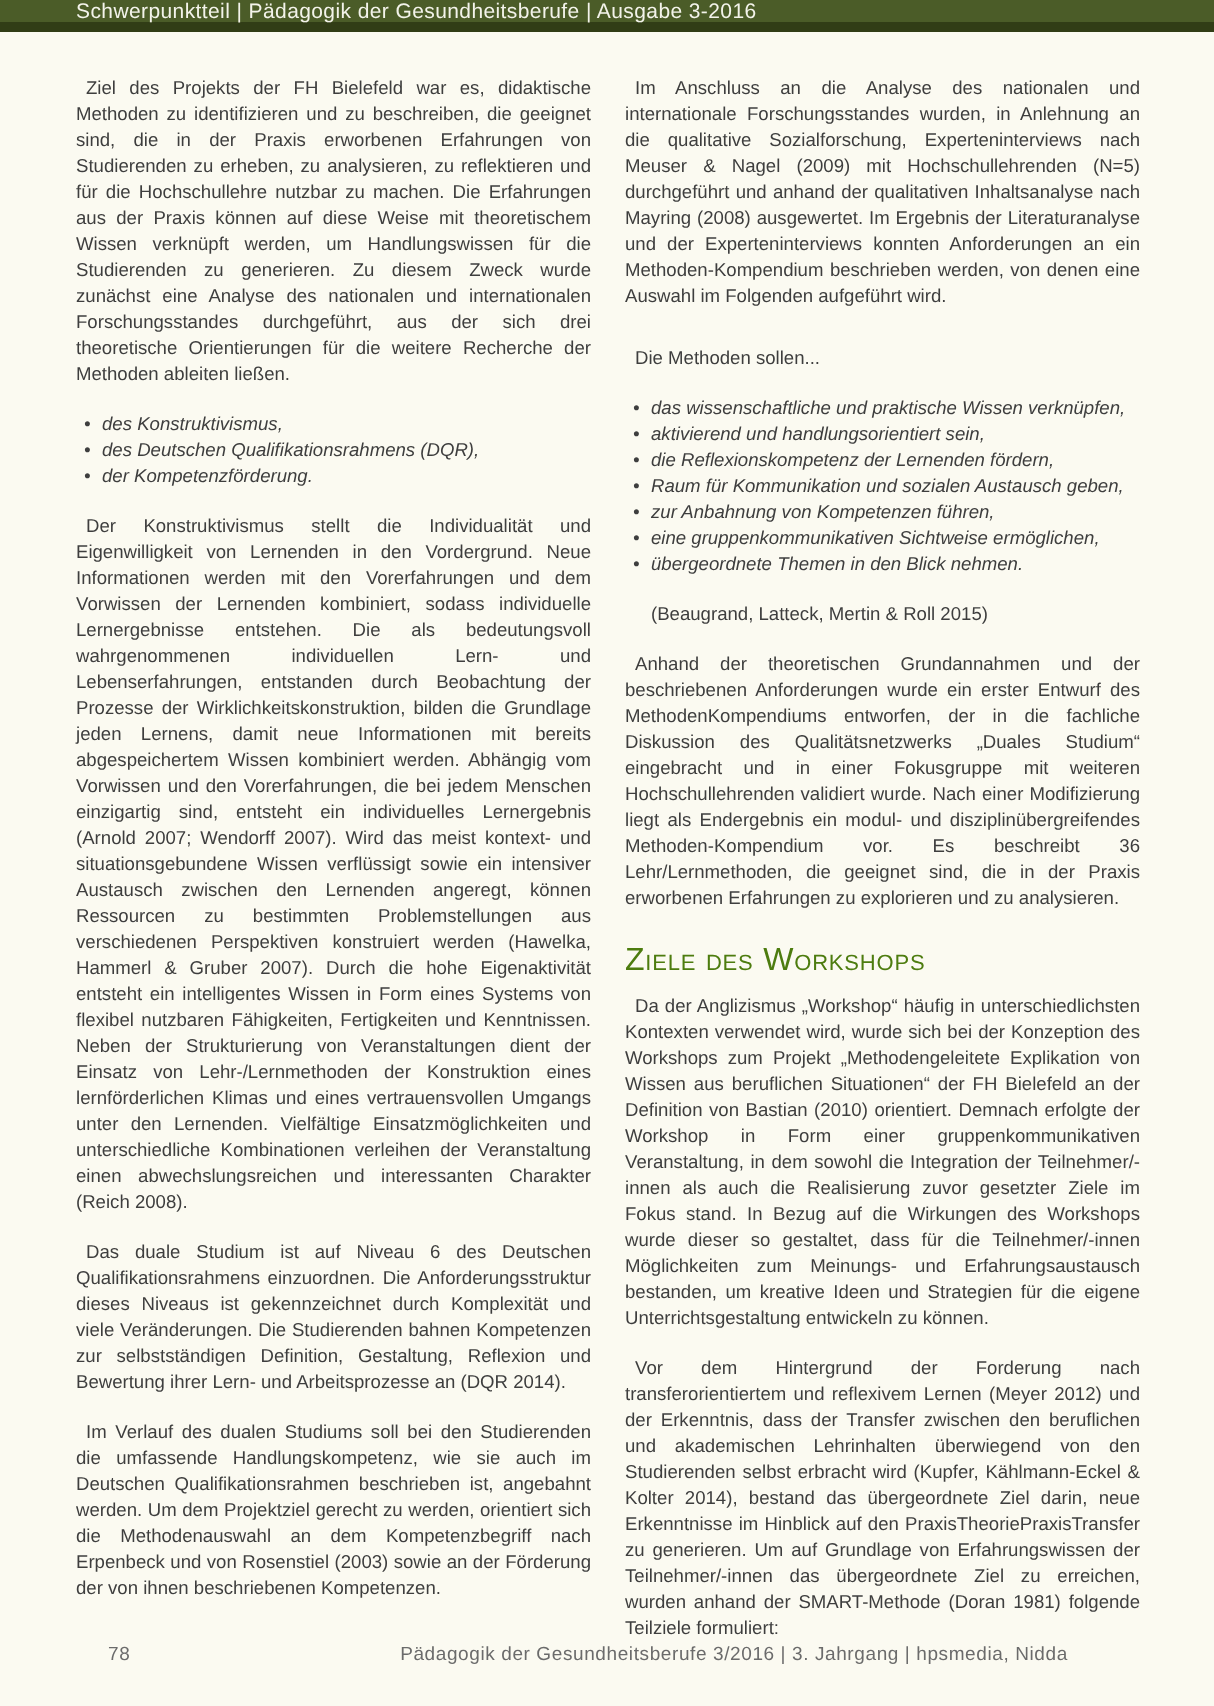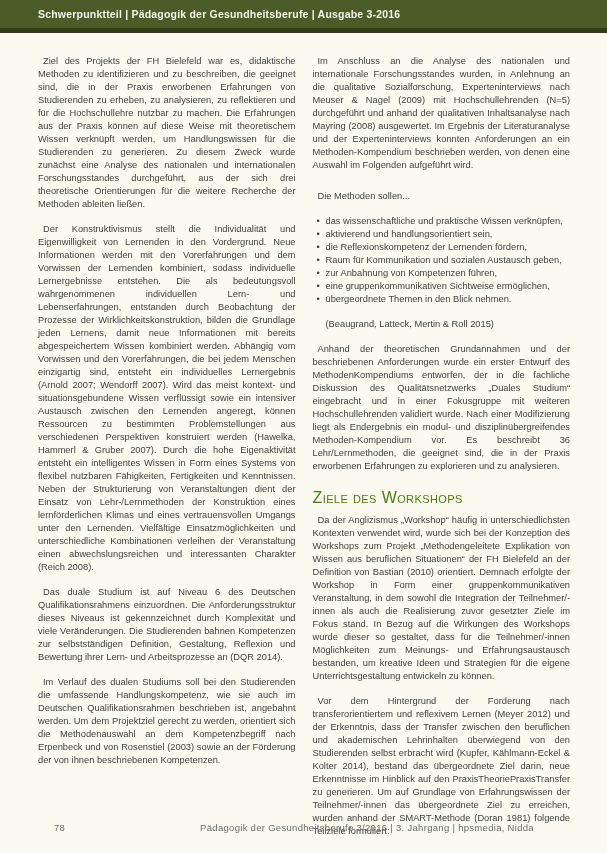--- a/index.html
+++ b/index.html
@@ -10,28 +10,27 @@
     width: 607px;
     height: 853px;
     background: #fbfaf1;
     font-family: "Liberation Sans", sans-serif;
     color: #3e3e3e;
     position: relative;
     overflow: hidden;
   }
   
   .header-bar {
-    height: 33px;
+    height: 16px;
     background: #4b5c28;
     border-bottom: 5px solid #313d16;
     display: flex;
     align-items: center;
     padding-left: 38px;
     box-sizing: border-box;
-    font-weight: bold;
   }
   .header-bar .header-text {
     color: #f3f3ea;
     font-size: 10.5px;
     letter-spacing: 0.2px;
   }
   
   .content {
     display: flex;
     gap: 17px;
@@ -59,20 +58,21 @@
     list-style: none;
     margin: 0 0 12px 0;
     padding: 0 0 0 4px;
     font-size: 9.3px;
     line-height: 13px;
   }
   ul.bullet-list li {
     padding-left: 9px;
     position: relative;
     text-align: justify;
+    font-style: italic;
   }
   ul.bullet-list li::before {
     content: "\2022";
     position: absolute;
     left: 0;
     top: 0;
   }
   .citation-line {
     font-size: 9.3px;
     line-height: 13px;
@@ -114,20 +114,25 @@
 <body>
 
 <header class="header-bar">
   <span class="header-text">Schwerpunktteil | Pädagogik der Gesundheitsberufe | Ausgabe 3-2016</span>
 </header>
 
 <main class="content">
 
   <section class="column">
     <p class="para">Ziel des Projekts der FH Bielefeld war es, didaktische Methoden zu identifizieren und zu beschreiben, die geeignet sind, die in der Praxis erworbenen Erfahrungen von Studierenden zu erheben, zu analysieren, zu reflektieren und für die Hochschullehre nutzbar zu machen. Die Erfahrungen aus der Praxis können auf diese Weise mit theoretischem Wissen verknüpft werden, um Handlungswissen für die Studierenden zu generieren. Zu diesem Zweck wurde zunächst eine Analyse des nationalen und internationalen Forschungsstandes durchgeführt, aus der sich drei theoretische Orientierungen für die weitere Recherche der Methoden ableiten ließen.</p>
+    <ul class="bullet-list">
+      <li>des Konstruktivismus,</li>
+      <li>des Deutschen Qualifikationsrahmens (DQR),</li>
+      <li>der Kompetenzförderung.</li>
+    </ul>
     <p class="para">Der Konstruktivismus stellt die Individualität und Eigenwilligkeit von Lernenden in den Vordergrund. Neue Informationen werden mit den Vorerfahrungen und dem Vorwissen der Lernenden kombiniert, sodass individuelle Lernergebnisse entstehen. Die als bedeutungsvoll wahrgenommenen individuellen Lern- und Lebenserfahrungen, entstanden durch Beobachtung der Prozesse der Wirklichkeitskonstruktion, bilden die Grundlage jeden Lernens, damit neue Informationen mit bereits abgespeichertem Wissen kombiniert werden. Abhängig vom Vorwissen und den Vorerfahrungen, die bei jedem Menschen einzigartig sind, entsteht ein individuelles Lernergebnis (Arnold 2007; Wendorff 2007). Wird das meist kontext- und situationsgebundene Wissen verflüssigt sowie ein intensiver Austausch zwischen den Lernenden angeregt, können Ressourcen zu bestimmten Problemstellungen aus verschiedenen Perspektiven konstruiert werden (Hawelka, Hammerl &amp; Gruber 2007). Durch die hohe Eigenaktivität entsteht ein intelligentes Wissen in Form eines Systems von flexibel nutzbaren Fähigkeiten, Fertigkeiten und Kenntnissen. Neben der Strukturierung von Veranstaltungen dient der Einsatz von Lehr-/Lernmethoden der Konstruktion eines lernförderlichen Klimas und eines vertrauensvollen Umgangs unter den Lernenden. Vielfältige Einsatzmöglichkeiten und unterschiedliche Kombinationen verleihen der Veranstaltung einen abwechslungsreichen und interessanten Charakter (Reich 2008).</p>
     <p class="para">Das duale Studium ist auf Niveau 6 des Deutschen Qualifikationsrahmens einzuordnen. Die Anforderungsstruktur dieses Niveaus ist gekennzeichnet durch Komplexität und viele Veränderungen. Die Studierenden bahnen Kompetenzen zur selbstständigen Definition, Gestaltung, Reflexion und Bewertung ihrer Lern- und Arbeitsprozesse an (DQR 2014).</p>
     <p class="para">Im Verlauf des dualen Studiums soll bei den Studierenden die umfassende Handlungskompetenz, wie sie auch im Deutschen Qualifikationsrahmen beschrieben ist, angebahnt werden. Um dem Projektziel gerecht zu werden, orientiert sich die Methodenauswahl an dem Kompetenzbegriff nach Erpenbeck und von Rosenstiel (2003) sowie an der Förderung der von ihnen beschriebenen Kompetenzen.</p>
   </section>
 
   <section class="column">
     <p class="para">Im Anschluss an die Analyse des nationalen und internationale Forschungsstandes wurden, in Anlehnung an die qualitative Sozialforschung, Experteninterviews nach Meuser &amp; Nagel (2009) mit Hochschullehrenden (N=5) durchgeführt und anhand der qualitativen Inhaltsanalyse nach Mayring (2008) ausgewertet. Im Ergebnis der Literaturanalyse und der Experteninterviews konnten Anforderungen an ein Methoden-Kompendium beschrieben werden, von denen eine Auswahl im Folgenden aufgeführt wird.</p>
     <p class="intro-line">Die Methoden sollen...</p>
     <ul class="bullet-list">
       <li>das wissenschaftliche und praktische Wissen verknüpfen,</li>

